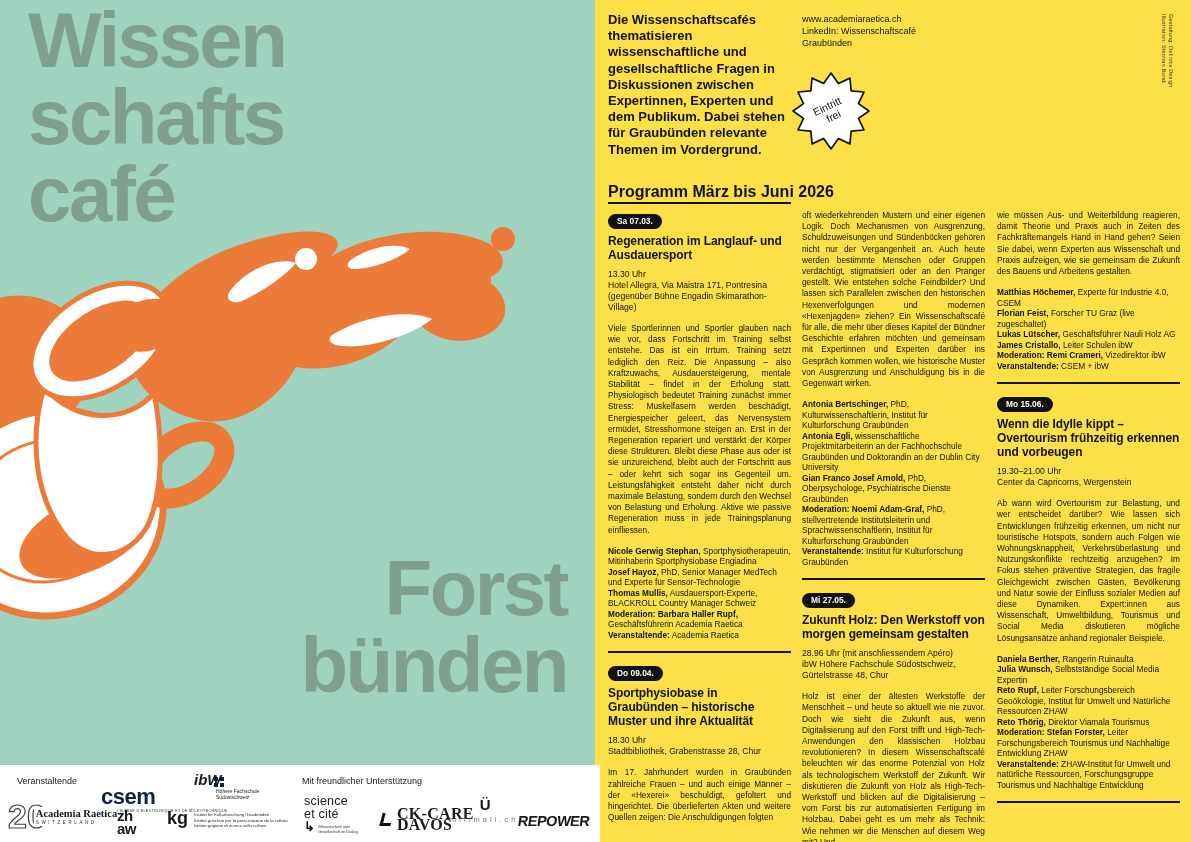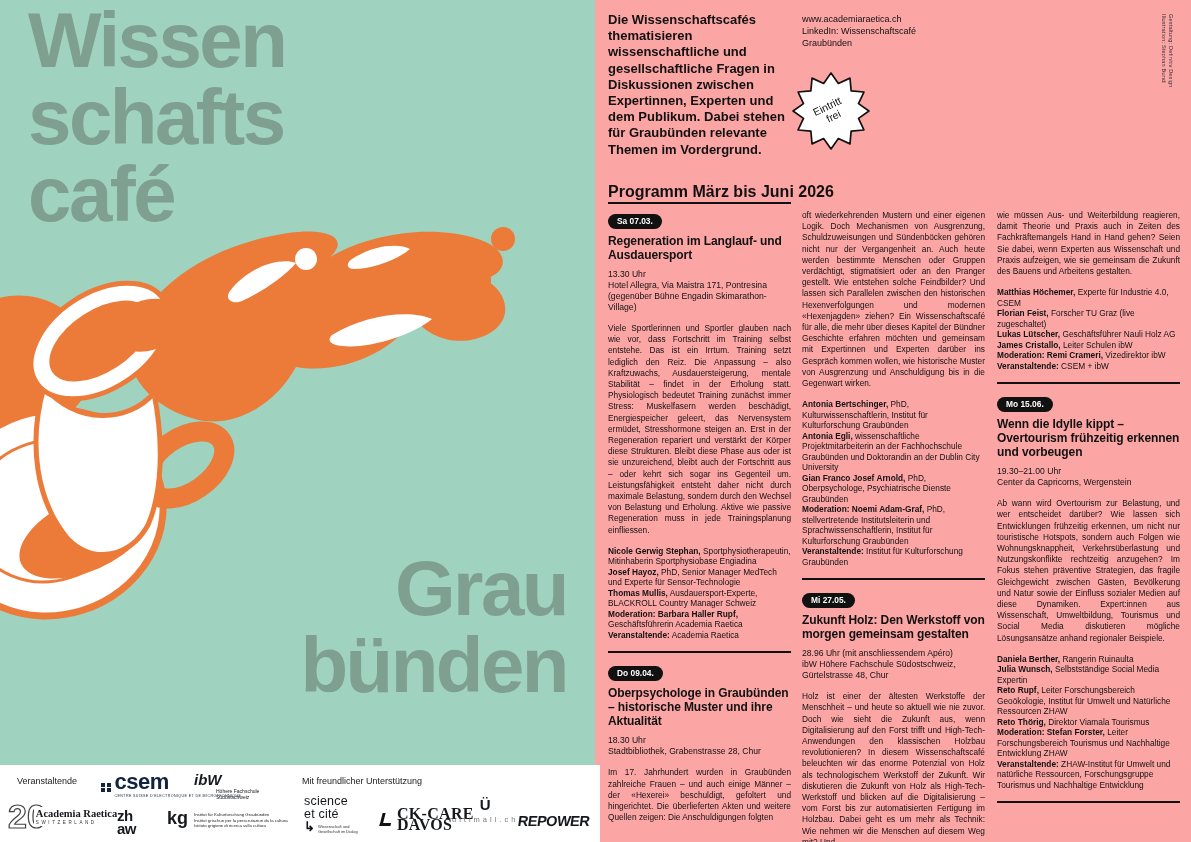--- a/index.html
+++ b/index.html
@@ -1,31 +1,31 @@
 <!DOCTYPE html>
 <html lang="de"><head>
 <meta charset="utf-8">
 <style>
   * { margin:0; padding:0; box-sizing:border-box; }
   body { font-family:"Liberation Sans", sans-serif; background:#e8e8e8; }
-  #page { position:relative; width:1191px; height:842px; background:#fca5a5; overflow:hidden;padding-left:12px; }
+  #page { position:relative; width:1191px; height:842px; background:#fde047; overflow:hidden;padding-left:12px; }
 
   
   #teal-panel { position:absolute; left:0; top:0; width:595px; height:765px; background:#9fd3bf; overflow:hidden; }
   .hero { position:absolute; left:28px; top:2px; font-size:78px; line-height:77px; font-weight:700;
           letter-spacing:-2.5px; color:#7f9f90; }
   .region { position:absolute; right:28px; top:550px; text-align:right; font-size:78px; line-height:77px;
             font-weight:700; letter-spacing:-2.5px; color:#7f9f90; }
   #illustration { position:absolute; left:0; top:215px; width:595px; height:548px; }
 
   
   #footer { position:absolute; left:0; top:765px; width:600px; height:78px; background:#fff; color:#15181c; }
   .flabel { position:absolute; font-size:9px; color:#222; }
   .logo { position:absolute; }
-  .csem-row { display:flex; align-items:center; }
+  .csem-row { display:flex; align-items:flex-end;flex-direction:column; }
   .csem-dots { display:grid; grid-template-columns:4px 4px; grid-gap:1.5px; margin:5px 4px 0 0; }
   .csem-dots i { width:4px; height:4px; background:#10233f; }
   .csem-word { font-size:22px; font-weight:700; letter-spacing:-0.5px; color:#10233f; line-height:20px; }
   .csem-tag { font-size:3.6px; letter-spacing:0.4px; color:#10233f; margin-top:1px; white-space:nowrap; }
   .ibw-word { font-size:15px; font-weight:800; font-style:italic; line-height:13px; }
   .ibw-sub { font-size:5px; line-height:6px; margin:2px 0 0 22px; }
   .ar { display:flex; align-items:center; }
   .ar-20 { font-size:34px; font-weight:700; line-height:30px; color:#fff;
            -webkit-text-stroke:1.2px #444; text-stroke:1.2px #444; }
   .ar-txt { margin-left:-12px; background:#fff; padding:1px 0 1px 2px; }
@@ -99,21 +99,21 @@
       <path d="M450,60 C462,46 484,48 490,60 C495,72 482,82 468,78 C457,75 444,68 450,60 Z" fill="#ec7b3a"></path>
       <circle cx="489" cy="94" r="7" fill="#ec7b3a"></circle>
       <ellipse cx="185" cy="250" rx="44" ry="27" transform="rotate(-35 185 250)" fill="none" stroke="#ec7b3a" stroke-width="20"></ellipse>
       <path d="M44,172 C28,228 36,286 68,324 C94,350 130,342 148,310 C162,278 164,228 154,178 C128,208 78,210 44,172 Z" fill="#ffffff" stroke="#ec7b3a" stroke-width="5"></path>
       <ellipse cx="100" cy="126" rx="76" ry="48" transform="rotate(-33 100 126)" fill="#ffffff" stroke="#ec7b3a" stroke-width="5"></ellipse>
       <ellipse cx="100" cy="126" rx="57" ry="31" transform="rotate(-33 100 126)" fill="#ec7b3a"></ellipse>
       <path d="M128,92 C150,78 176,82 196,104 C178,128 152,140 132,136 C122,120 120,104 128,92 Z" fill="#ec7b3a"></path>
     </svg>
 
     <div class="region">
-      <div>Grau</div>
+      <div>Forst</div>
       <div>bünden</div>
     </div>
   </div>
 
   <div class="intro">Die Wissenschaftscafés thematisieren wissenschaftliche und gesellschaftliche Fragen in Diskussionen zwischen Expertinnen, Experten und dem Publikum. Dabei stehen für Graubünden relevante Themen im Vordergrund.</div>
   <div class="contact">
     <div>www.academiaraetica.ch</div>
     <div>LinkedIn: Wissenschaftscafé Graubünden</div>
   </div>
 
@@ -141,21 +141,21 @@
         <div class="sp"><b>Nicole Gerwig Stephan,</b> <span>Sportphysiotherapeutin, Mitinhaberin Sportphysiobase Engiadina</span></div>
         <div class="sp"><b>Josef Hayoz,</b> <span>PhD, Senior Manager MedTech und Experte für Sensor-Technologie</span></div>
         <div class="sp"><b>Thomas Mullis,</b> <span>Ausdauersport-Experte, BLACKROLL Country Manager Schweiz</span></div>
         <div class="sp"><b>Moderation: Barbara Haller Rupf,</b> <span>Geschäftsführerin Academia Raetica</span></div>
         <div class="sp"><b>Veranstaltende:</b> <span>Academia Raetica</span></div>
       </div>
       <div class="divider"></div>
     </div>
     <div>
       <span class="pill">Do 09.04.</span>
-      <div class="etitle">Oberpsychologe in Graubünden – historische Muster und ihre Aktualität</div>
+      <div class="etitle">Sportphysiobase in Graubünden – historische Muster und ihre Aktualität</div>
       <div class="edetails">
         <div>18.30 Uhr</div>
         <div>Stadtbibliothek, Grabenstrasse 28, Chur</div>
       </div>
       <div class="ebody">Im 17. Jahrhundert wurden in Graubünden zahlreiche Frauen – und auch einige Männer – der «Hexerei» beschuldigt, gefoltert und hingerichtet. Die überlieferten Akten und weitere Quellen zeigen: Die Anschuldigungen folgten</div>
     </div>
   </div>
 
   <div class="col" id="col2">
     <div class="ebody">oft wiederkehrenden Mustern und einer eigenen Logik. Doch Mechanismen von Ausgrenzung, Schuldzuweisungen und Sündenböcken gehören nicht nur der Vergangenheit an. Auch heute werden bestimmte Menschen oder Gruppen verdächtigt, stigmatisiert oder an den Pranger gestellt. Wie entstehen solche Feindbilder? Und lassen sich Parallelen zwischen den historischen Hexenverfolgungen und modernen «Hexenjagden» ziehen? Ein Wissenschaftscafé für alle, die mehr über dieses Kapitel der Bündner Geschichte erfahren möchten und gemeinsam mit Expertinnen und Experten darüber ins Gespräch kommen wollen, wie historische Muster von Ausgrenzung und Anschuldigung bis in die Gegenwart wirken.</div>

